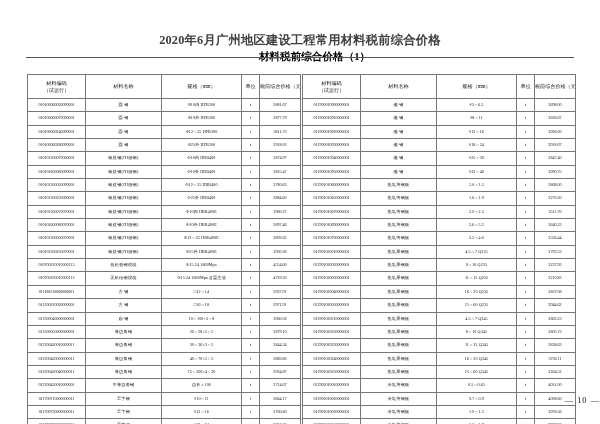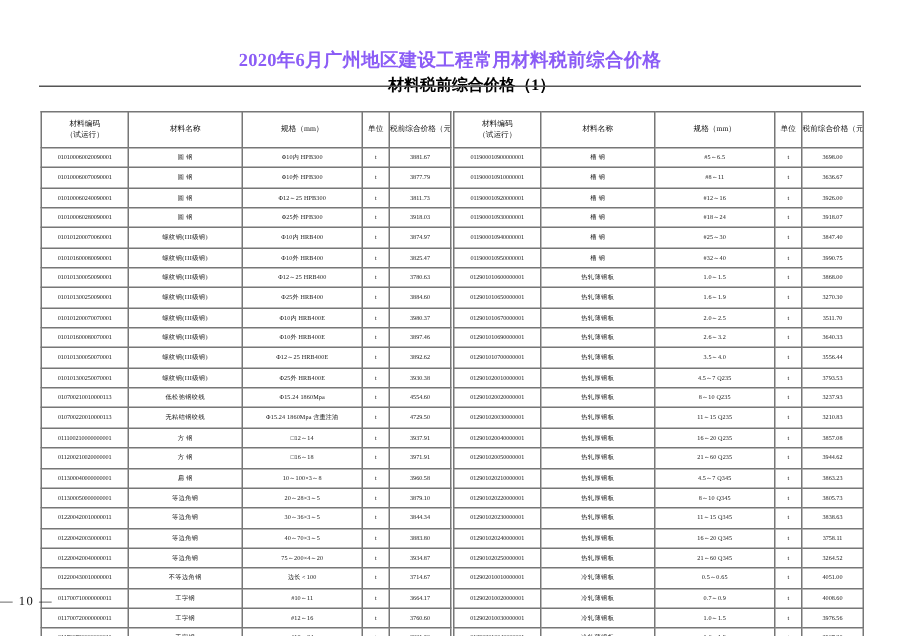--- a/index.html
+++ b/index.html
@@ -18,21 +18,21 @@
   
   .title-wrap{
     text-align:center;
     padding-top:33px;
   }
   .doc-title{
     font-size:12.3px;
     font-weight:bold;
     letter-spacing:0.2px;
     line-height:1.15;
-    color:#8b5cf6;
+    color:#404040;
     white-space:nowrap;
   }
   .doc-subtitle{
     font-size:10.6px;
     font-weight:bold;
     margin-top:3px;
     color:#000;
     white-space:nowrap;
     margin-left:29px;
   }
@@ -90,21 +90,21 @@
   td.name{font-size:4.4px;letter-spacing:0.3px;}
   td.spec{font-size:4.2px;text-align:left;padding-left:3px;letter-spacing:0.1px;}
   td.unit{font-size:4.2px;}
   td.price{font-size:4.3px;}
 
   
   .footer{
     position:absolute;
     left:0;right:0;
     top:396px;
-    text-align:left;
+    text-align:right;
     font-size:8.4px;
     color:#111;
     letter-spacing:1px;
   }
 </style>
 </head>
 <body>
 
 <div class="page">
 

